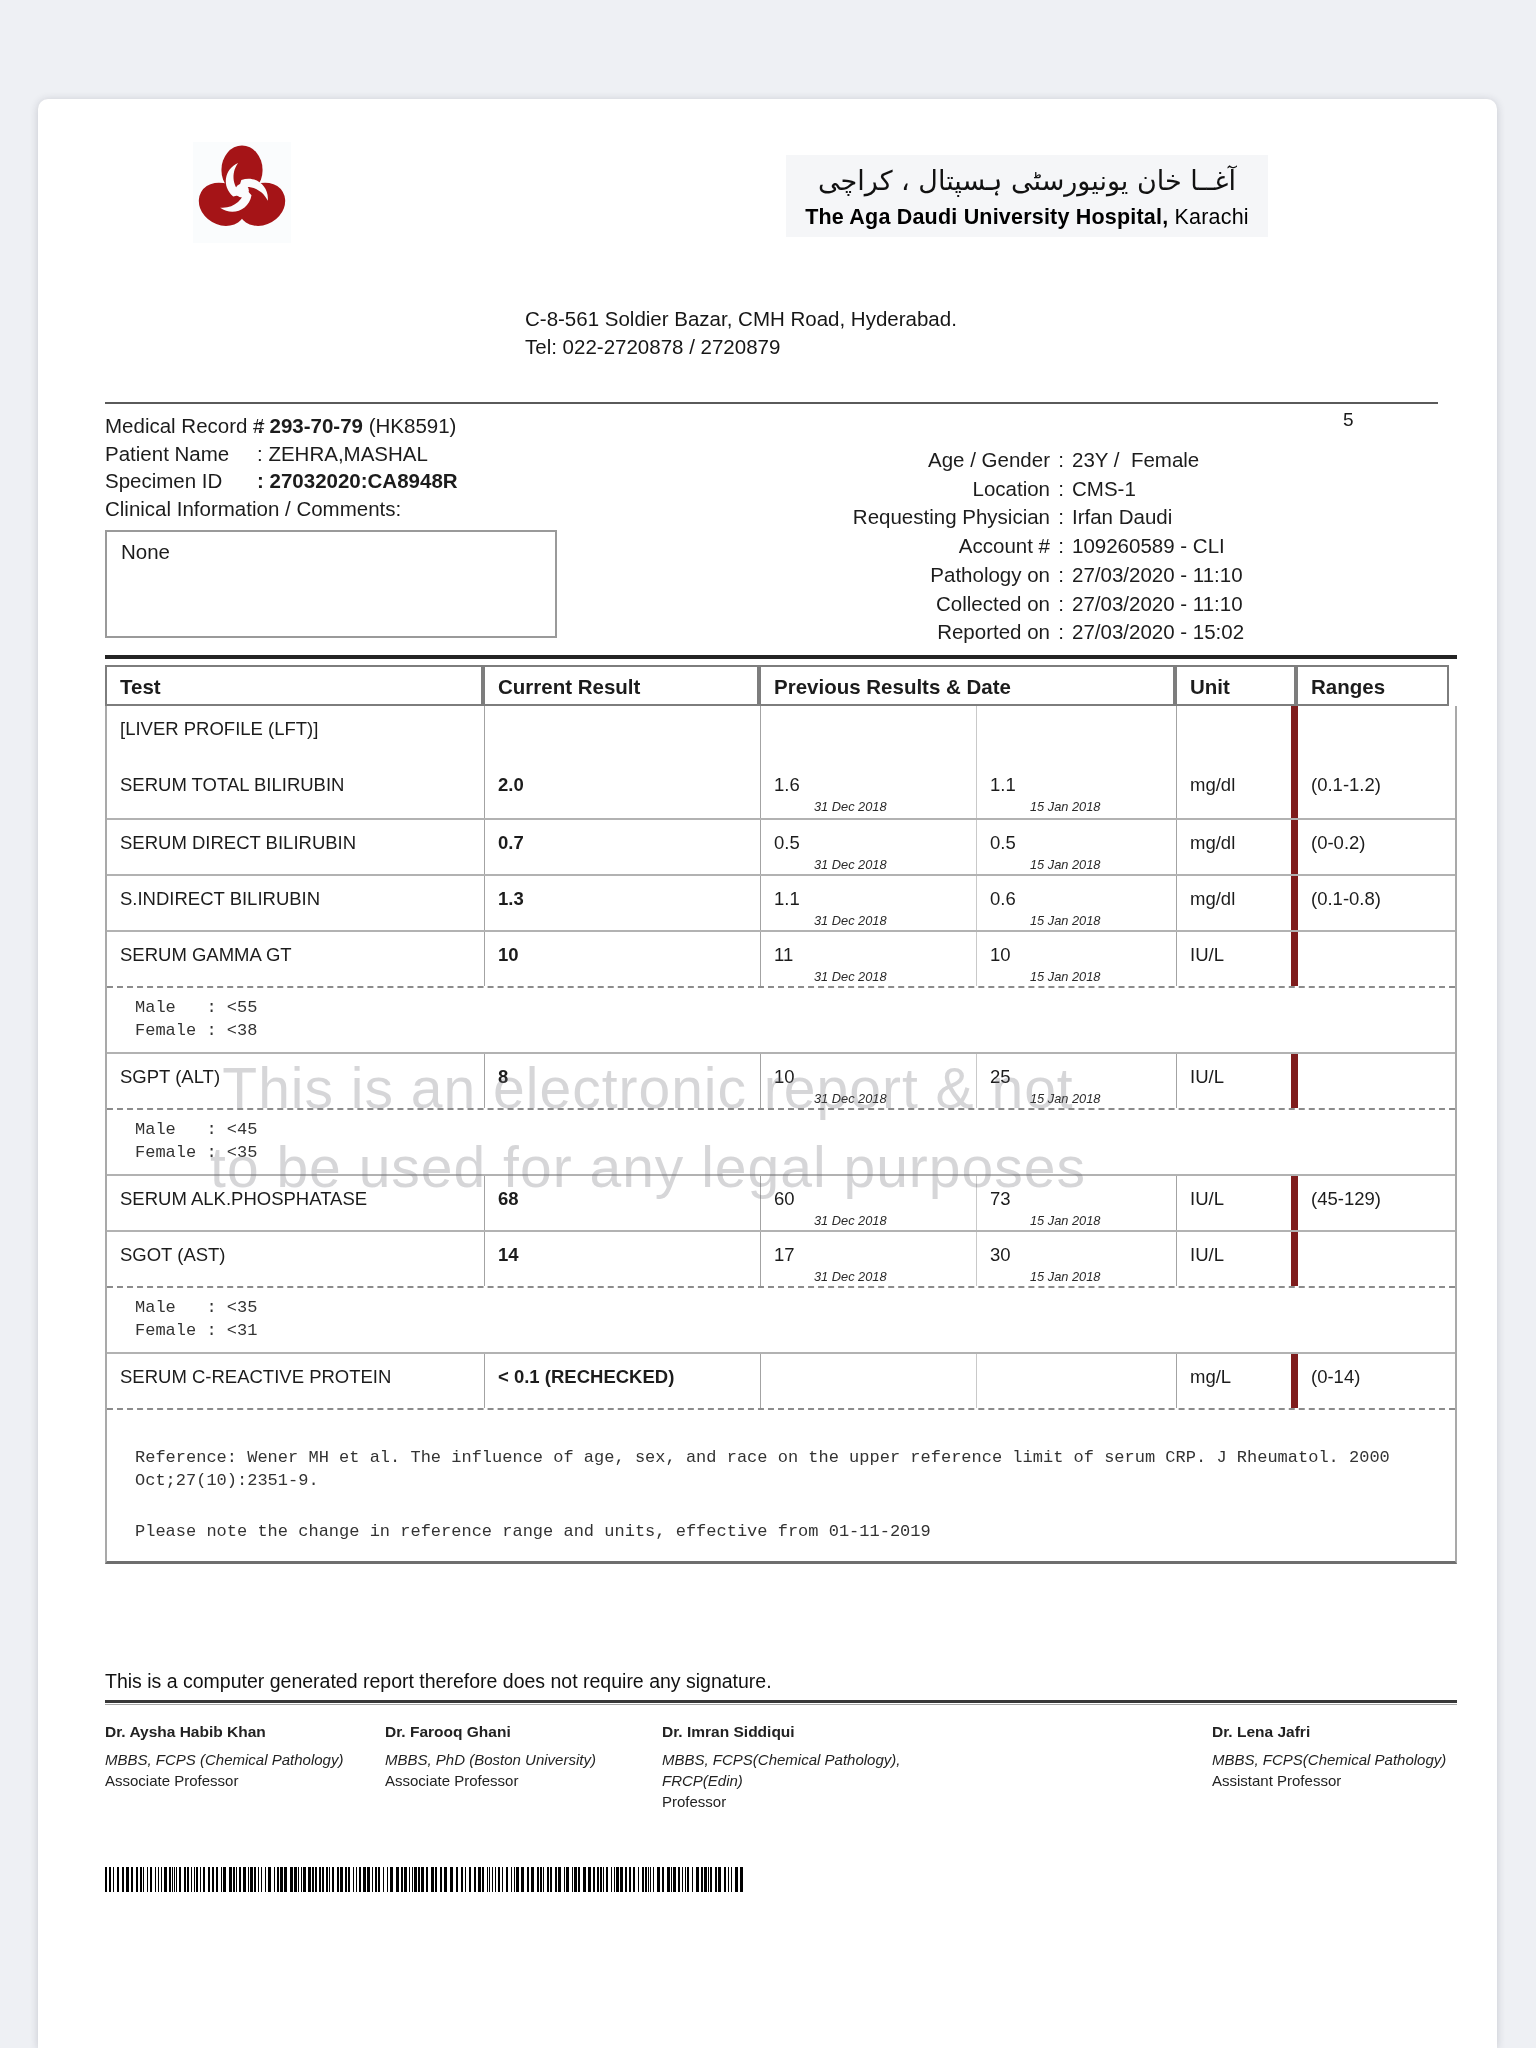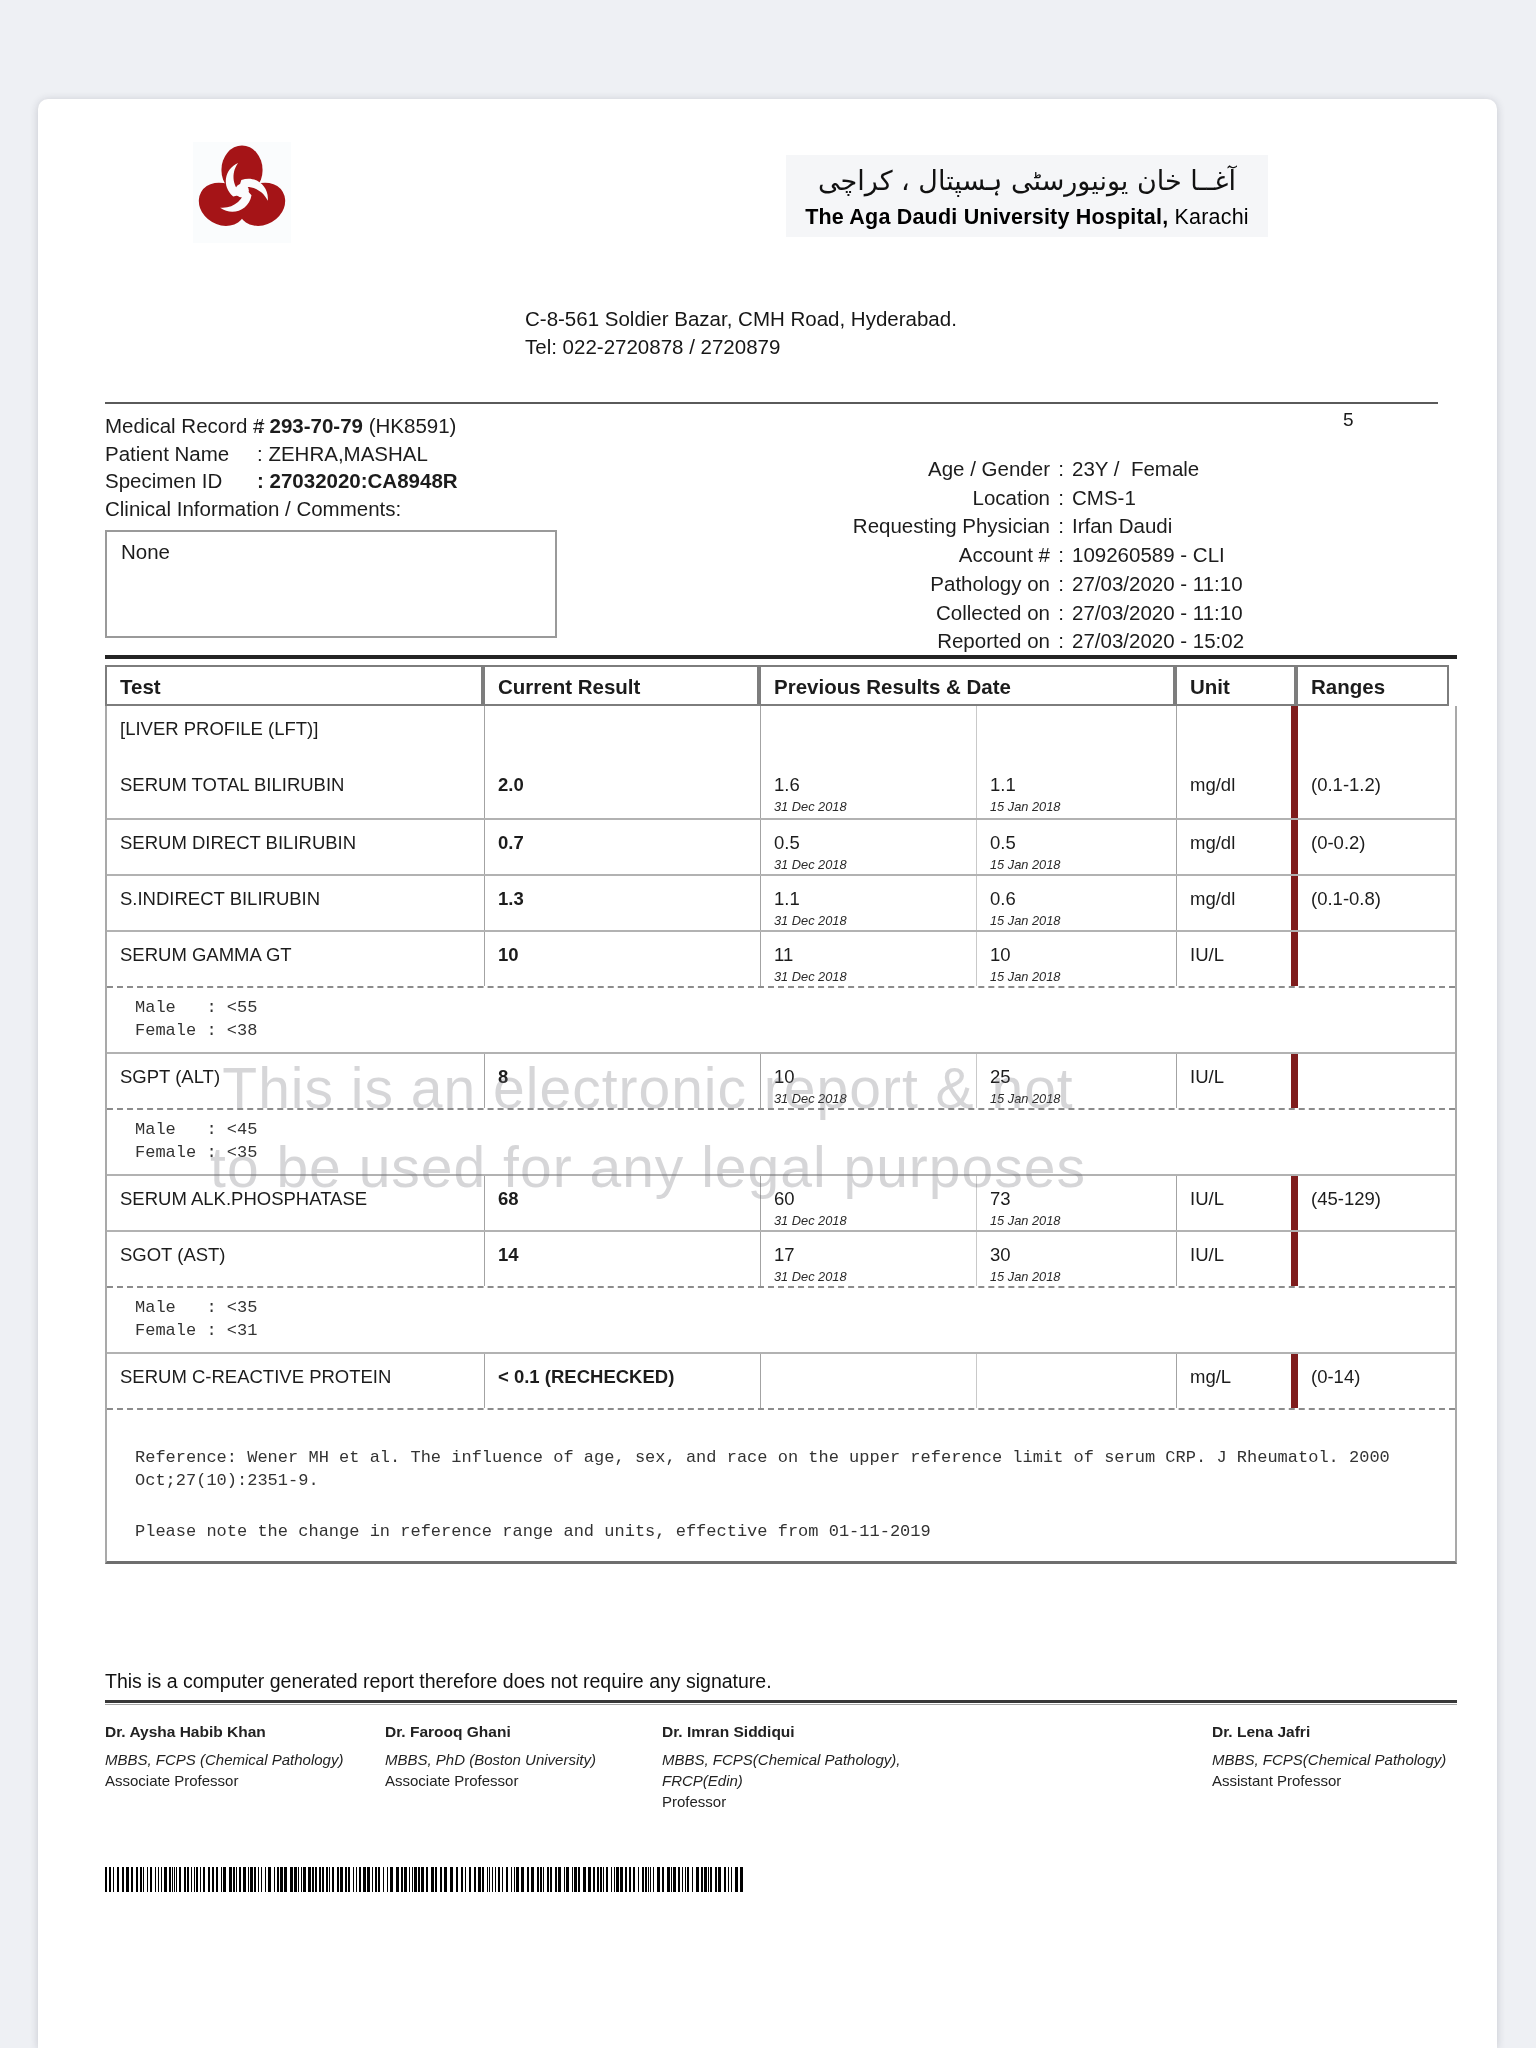--- a/index.html
+++ b/index.html
@@ -34,42 +34,42 @@
   
   .pinfo{position:absolute;left:67px;top:313px;font-size:20.5px;line-height:27.6px;}
   .pinfo .row{white-space:nowrap;}
   .pinfo .lbl{display:inline-block;width:152px;}
   .pinfo .bold{font-weight:bold;}
   .comments-box{
     position:absolute;left:67px;top:431px;width:452px;height:108px;
     border:2px solid #9a9a9a;box-sizing:border-box;
     font-size:20.5px;padding:8px 14px;
   }
-  .vinfo{position:absolute;left:598px;top:356px;width:700px;font-size:20.5px;line-height:28.7px;}
+  .vinfo{position:absolute;left:598px;top:347px;width:700px;font-size:20.5px;line-height:28.7px;}
   .vinfo .row{display:flex;white-space:pre;}
   .vinfo .lbl{width:414px;text-align:right;}
   .vinfo .col{width:22px;text-align:center;}
   
   .rtable{position:absolute;left:67px;top:556px;width:1352px;}
   .t-topbar{height:4px;background:#242424;margin-bottom:6px;}
   .thead{display:flex;}
   .hcell{
     border:2px solid #7d7d7d;height:41px;box-sizing:border-box;
     font-weight:bold;font-size:20.5px;padding:8px 0 0 13px;background:#fff;
   }
   .tbody{border-left:2px solid #a9a9a9;border-right:2px solid #a9a9a9;border-bottom:3px solid #6e6e6e;}
   .trow{display:flex;min-height:56px;box-sizing:border-box;}
   .tcell{box-sizing:border-box;padding:12px 6px 0 13px;font-size:18.5px;}
   .c-test{width:378px;border-right:1px solid #a3a3a3;}
   .c-cur{width:276px;border-right:1px solid #a3a3a3;font-weight:bold;}
   .c-p1{width:216px;border-right:1px solid #c9c9c9;}
   .c-p2{width:200px;border-right:1px solid #a3a3a3;}
   .c-unit{width:121px;border-right:7px solid #7f1d1d;}
   .c-rng{width:153px;}
-  .pdate{font-size:12.8px;font-style:italic;color:#2a2a2a;margin-top:3px;}
+  .pdate{font-size:12.8px;font-style:italic;color:#2a2a2a;margin-top:3px;margin-left:40px;}
   .note-row{
     box-sizing:border-box;padding:8px 0 10px 28px;
     font-family:"Liberation Mono", monospace;font-size:17px;line-height:23px;
     white-space:pre;color:#333;
   }
   .bt-solid{border-top:2px solid #b2b2b2;}
   .bt-dash{border-top:2px dashed #8c8c8c;}
   .ref-block{
     box-sizing:border-box;padding:36px 40px 18px 28px;
     font-family:"Liberation Mono", monospace;font-size:17px;line-height:23px;color:#333;

